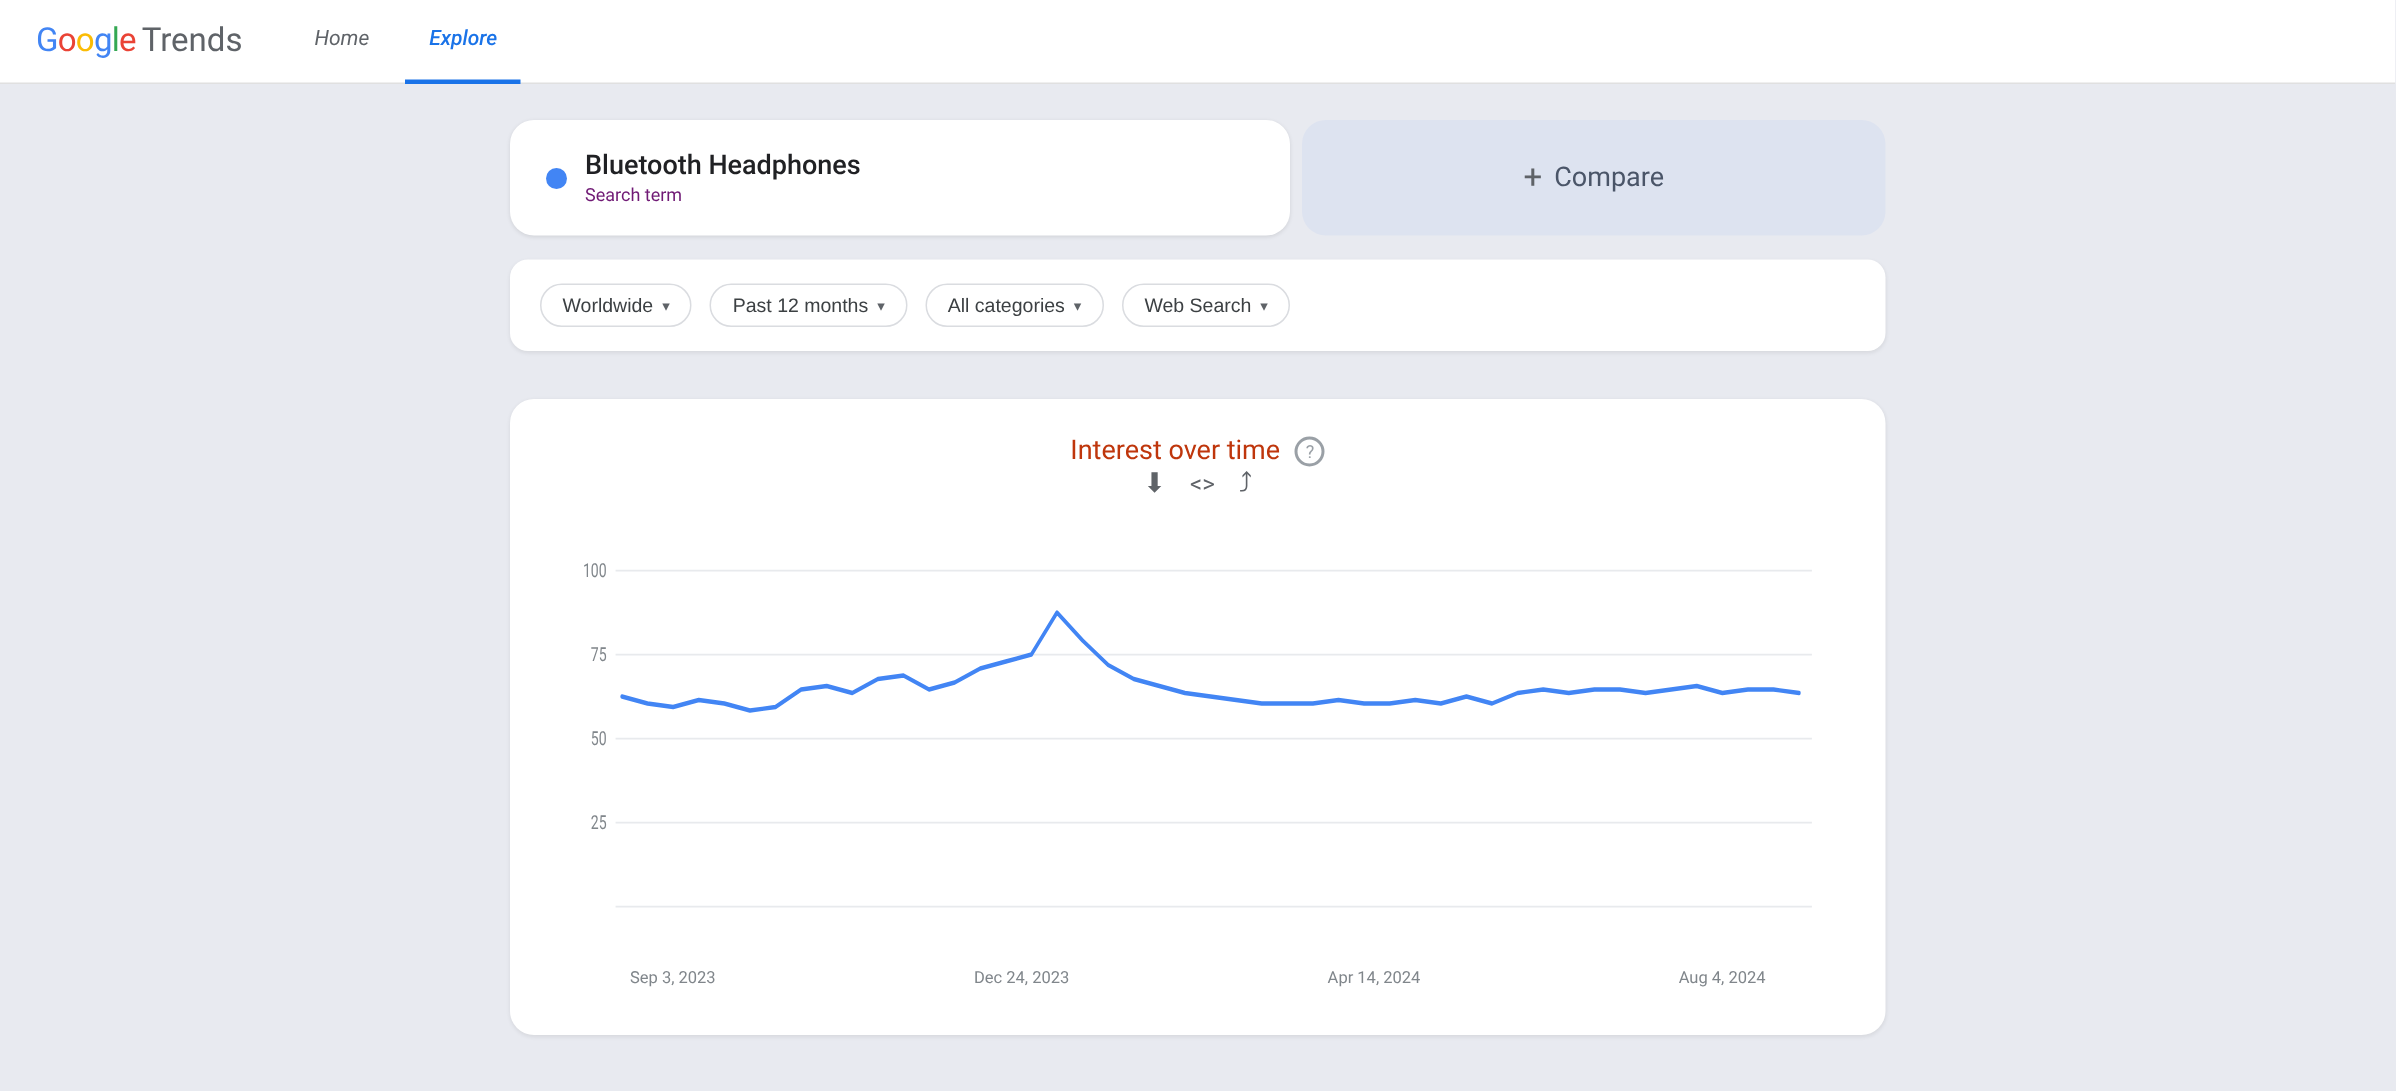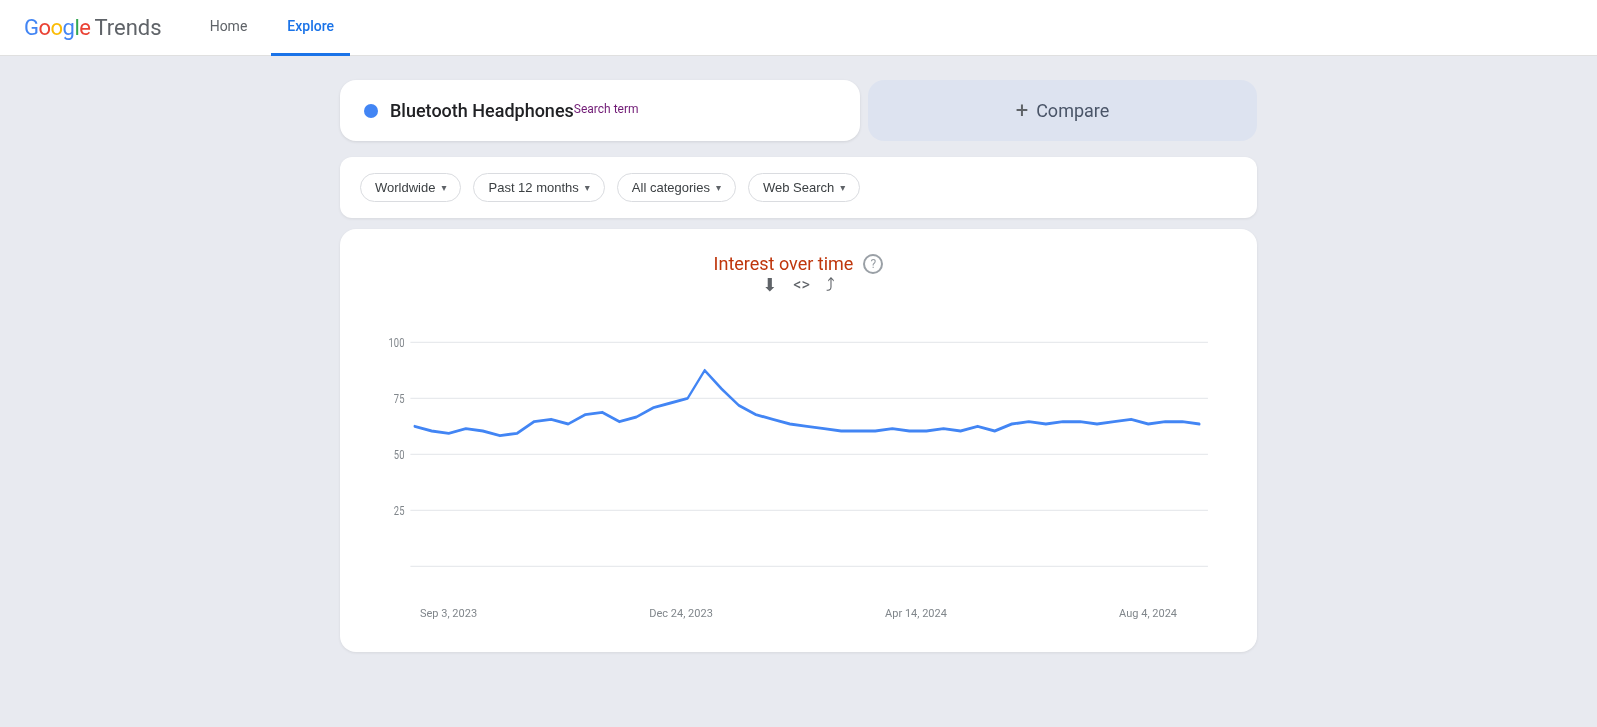--- a/index.html
+++ b/index.html
@@ -37,20 +37,21 @@
     .logo-trends {
       font-size: 22px;
       color: #5f6368;
       font-weight: 400;
       margin-left: 4px;
     }
     nav {
       display: flex;
       align-items: center;
       gap: 8px;
+      font-style: italic;
     }
     .nav-item {
       padding: 8px 16px;
       font-size: 14px;
       color: #5f6368;
       cursor: pointer;
       border-bottom: 3px solid transparent;
       text-decoration: none;
       height: 56px;
       display: flex;
@@ -83,21 +84,21 @@
       gap: 12px;
       box-shadow: 0 1px 3px rgba(0,0,0,0.1);
     }
     .search-dot {
       width: 14px;
       height: 14px;
       border-radius: 50%;
       background: #4285F4;
       flex-shrink: 0;
     }
-    .search-text-block { display: flex; }
+    .search-text-block { display: flex; flex-direction: column; }
     .search-term {
       font-size: 18px;
       font-weight: 500;
       color: #202124;
     }
     .search-label {
       font-size: 12px;
       color: #701a75;
       margin-top: 2px;
     }
@@ -118,21 +119,21 @@
       font-size: 22px;
       color: #5f6368;
     }
     
     .filter-bar {
       background: #fff;
       border-radius: 12px;
       padding: 16px 20px;
       display: flex;
       gap: 12px;
-      margin-bottom: 11px;
+      margin-bottom: 32px;
       box-shadow: 0 1px 3px rgba(0,0,0,0.08);
     }
     .filter-btn {
       display: flex;
       align-items: center;
       gap: 6px;
       padding: 6px 14px;
       border: 1px solid #dadce0;
       border-radius: 20px;
       background: #fff;

